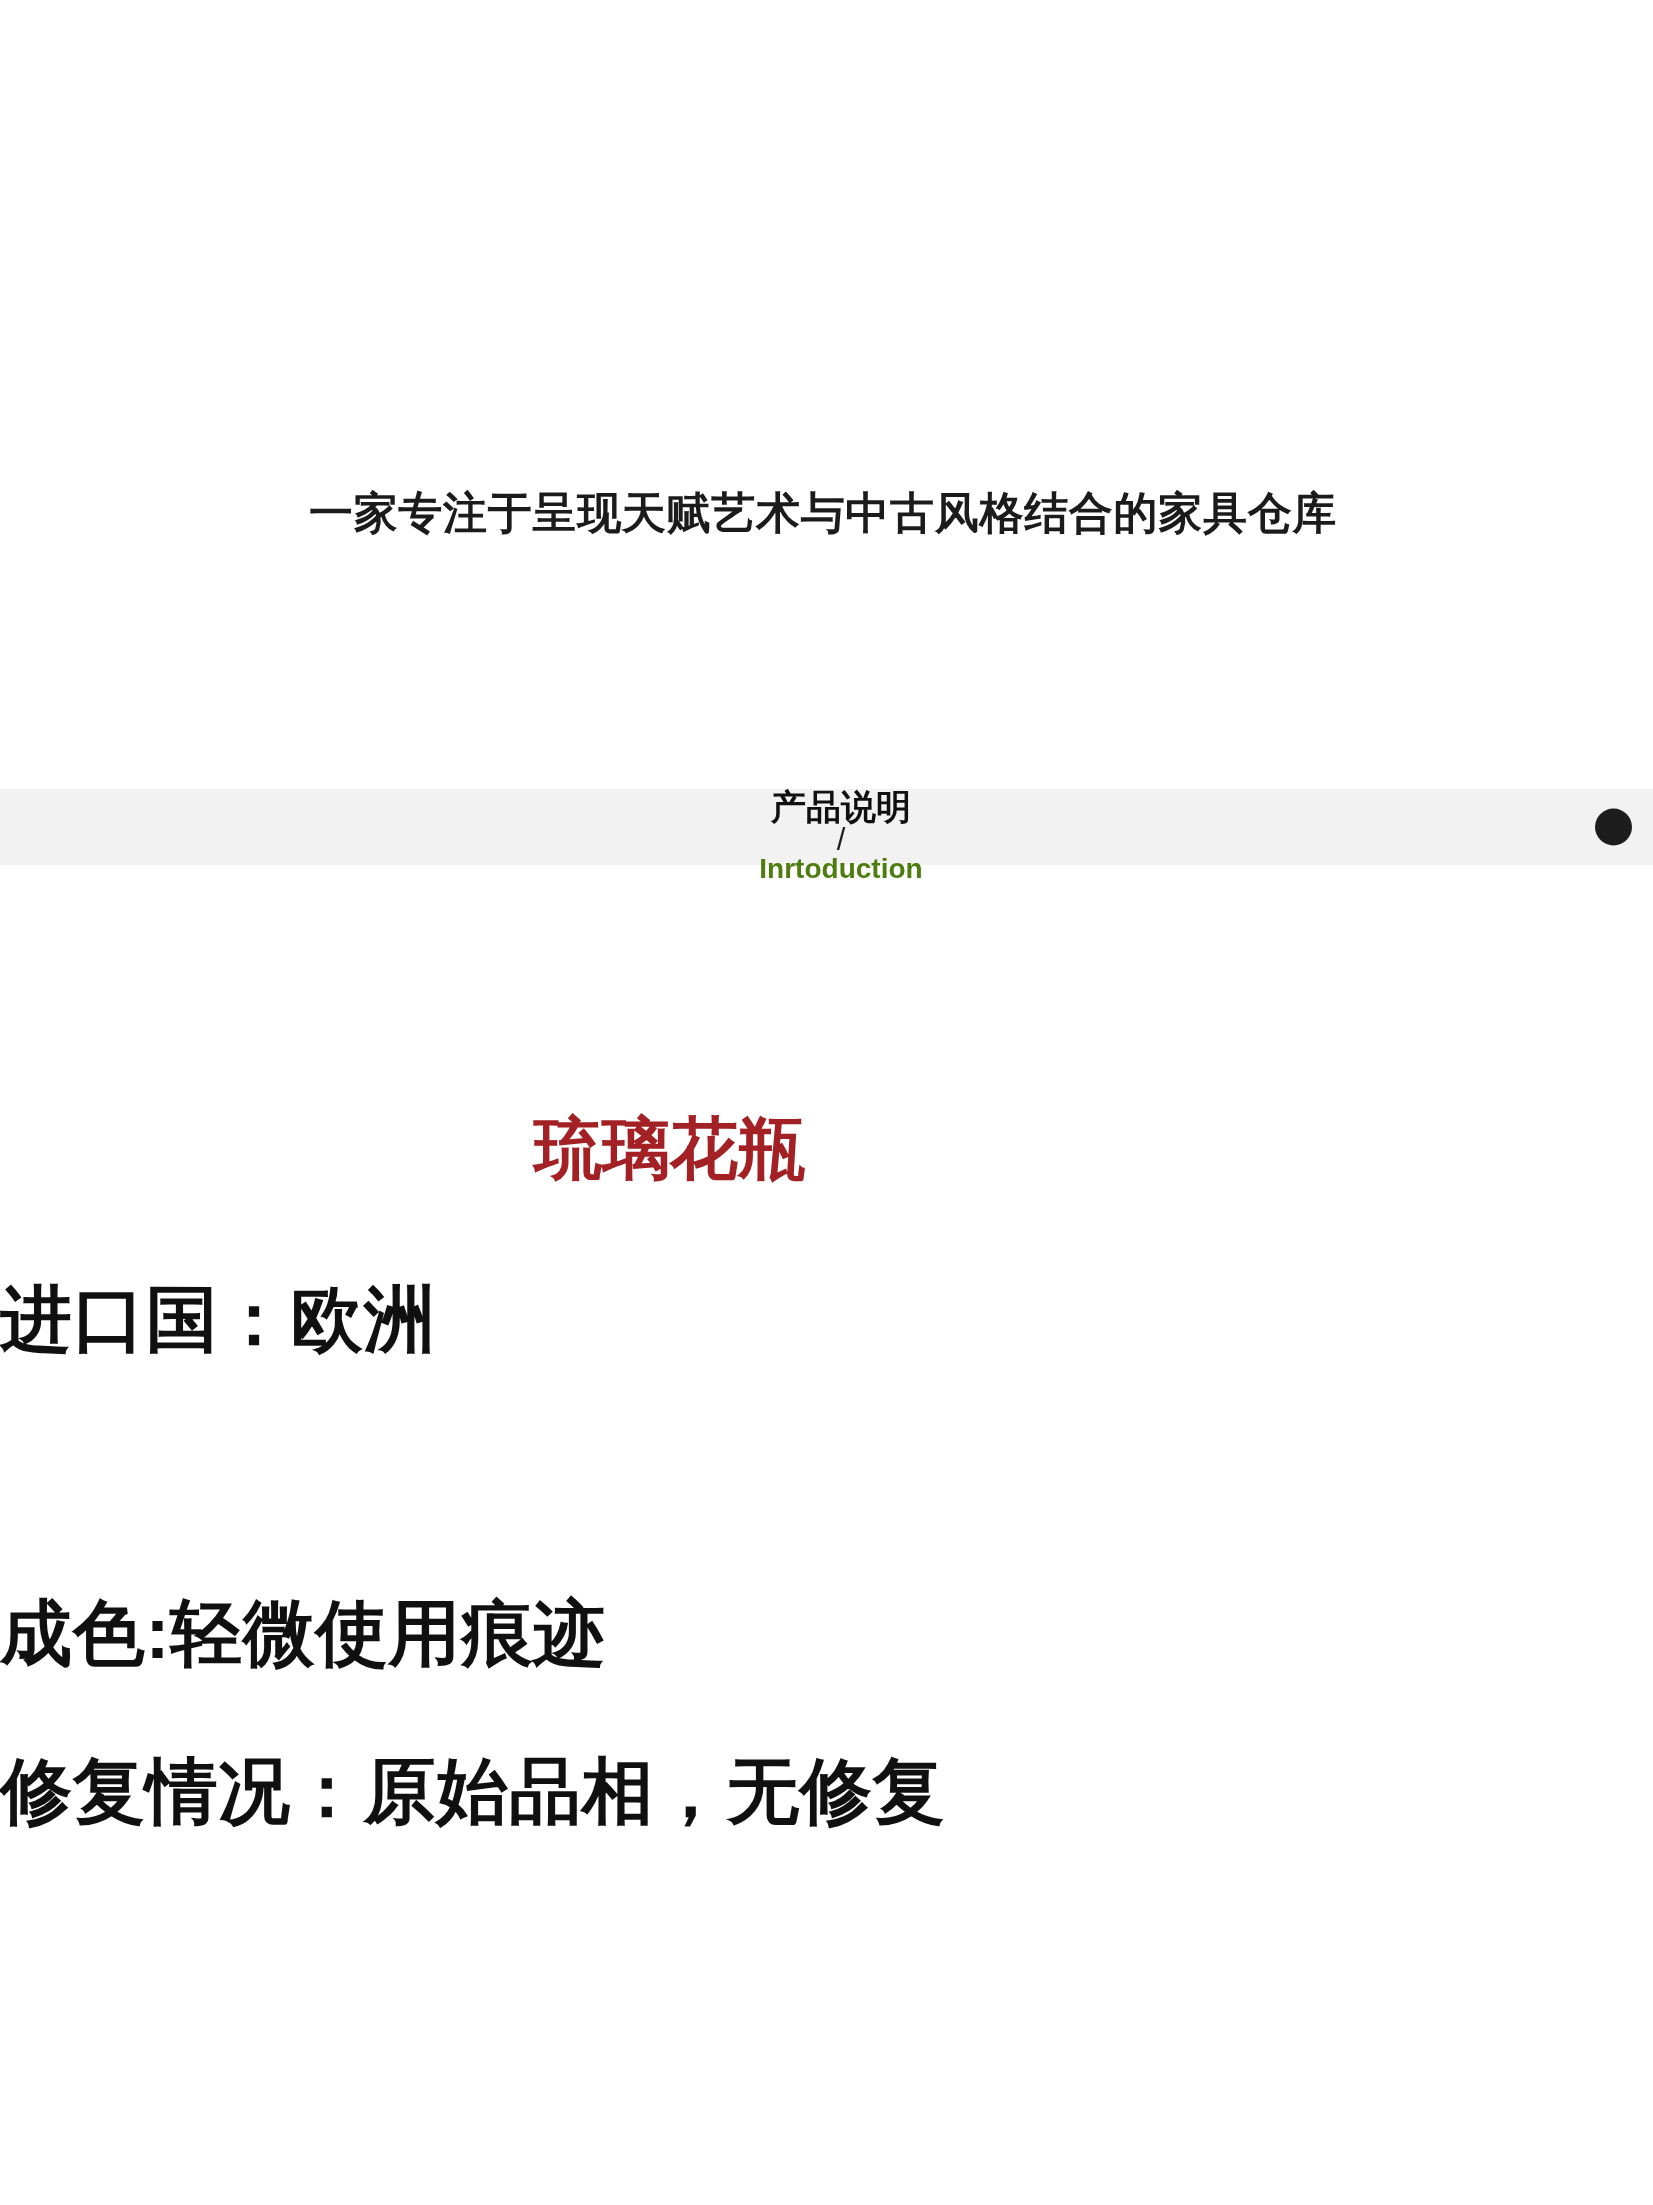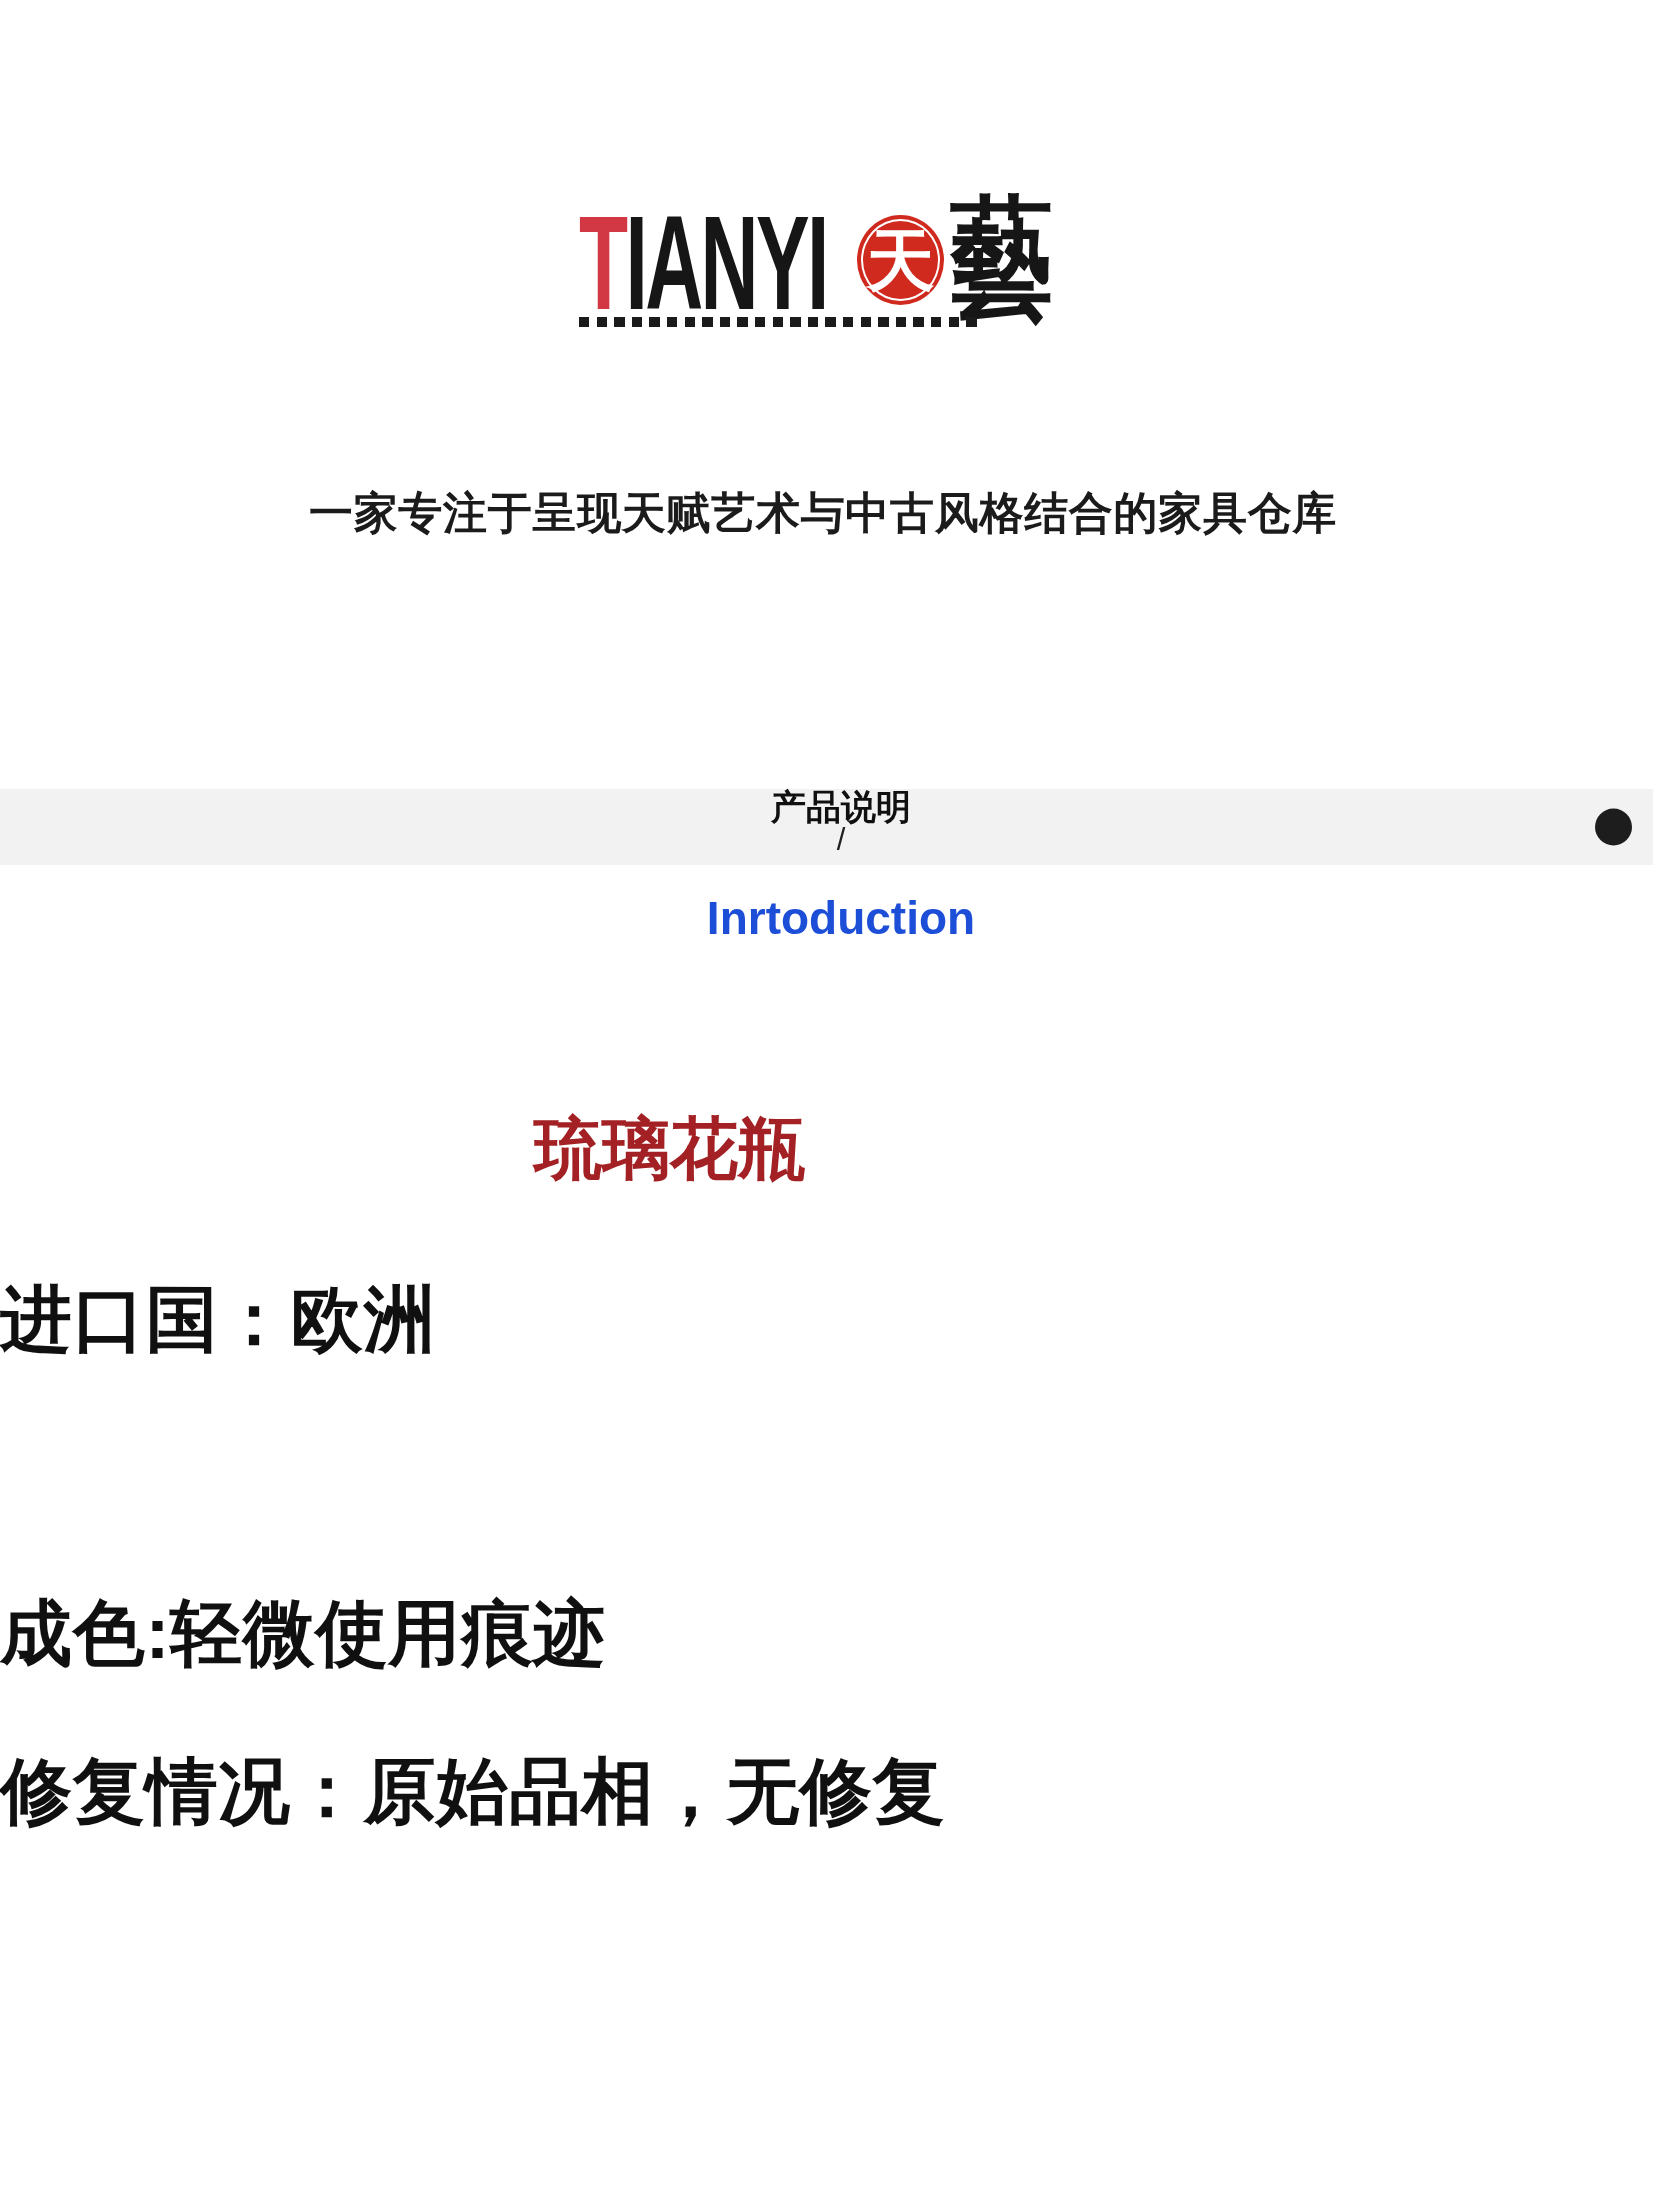--- a/index.html
+++ b/index.html
@@ -65,21 +65,21 @@
 
   
   .section-bar {
     position: absolute; left: 0; top: 789px; width: 1654px; height: 76px;
     background: var(--bar_bg, #f2f2f2);
     display: flex; align-items: center;
     padding-left: 28px; box-sizing: border-box; flex-direction: column;
   }
   .bar-zh { font-size: 35px; font-weight: bold; color: #101010; line-height: 1; }
   .bar-sep { font-size: 31px; font-weight: normal; color: #222222; margin: 0 14.7px; line-height: 1; }
-  .bar-en { font-size: 46px; font-weight: bold; color: #1d4ed8; line-height: 1; margin-top: 40px; }
+  .bar-en { font-size: 28px; font-weight: bold; color: #4d7c0f; line-height: 1; }
   .bar-dot {
     position: absolute; right: 22px; top: 50%; transform: translateY(-50%);
     width: 37px; height: 37px; border-radius: 50%; background: #1d1d1d;
   }
 
   
   .product-title {
     position: absolute; left: 0; top: 1114px; width: 1340px; margin: 0;
     text-align: center;
     font-family: "DejaVu Serif", "Liberation Serif", serif;
@@ -94,28 +94,20 @@
   .detail-0 { top: 1283px; }
   .detail-1 { top: 1439px; }
   .detail-2 { top: 1597px; }
   .detail-3 { top: 1755px; }
 </style>
 </head>
 <body>
 
 <div class="page">
 
-  <header class="logo">
-    <div class="wordmark"><span class="t-red">T</span><span>IANYI</span></div>
-    <div class="seal">
-      <span class="seal-char">天</span>
-    </div>
-    <div class="calligraphy">藝</div>
-    <div class="dotted-line"></div>
-  </header>
 
   <div class="tagline-zh">一家专注于呈现天赋艺术与中古风格结合的家具仓库</div>
 
 
   <div class="section-bar">
     <span class="bar-zh">产品说明</span>
     <span class="bar-sep">/</span>
     <span class="bar-en">Inrtoduction</span>
     <span class="bar-dot"></span>
   </div>

